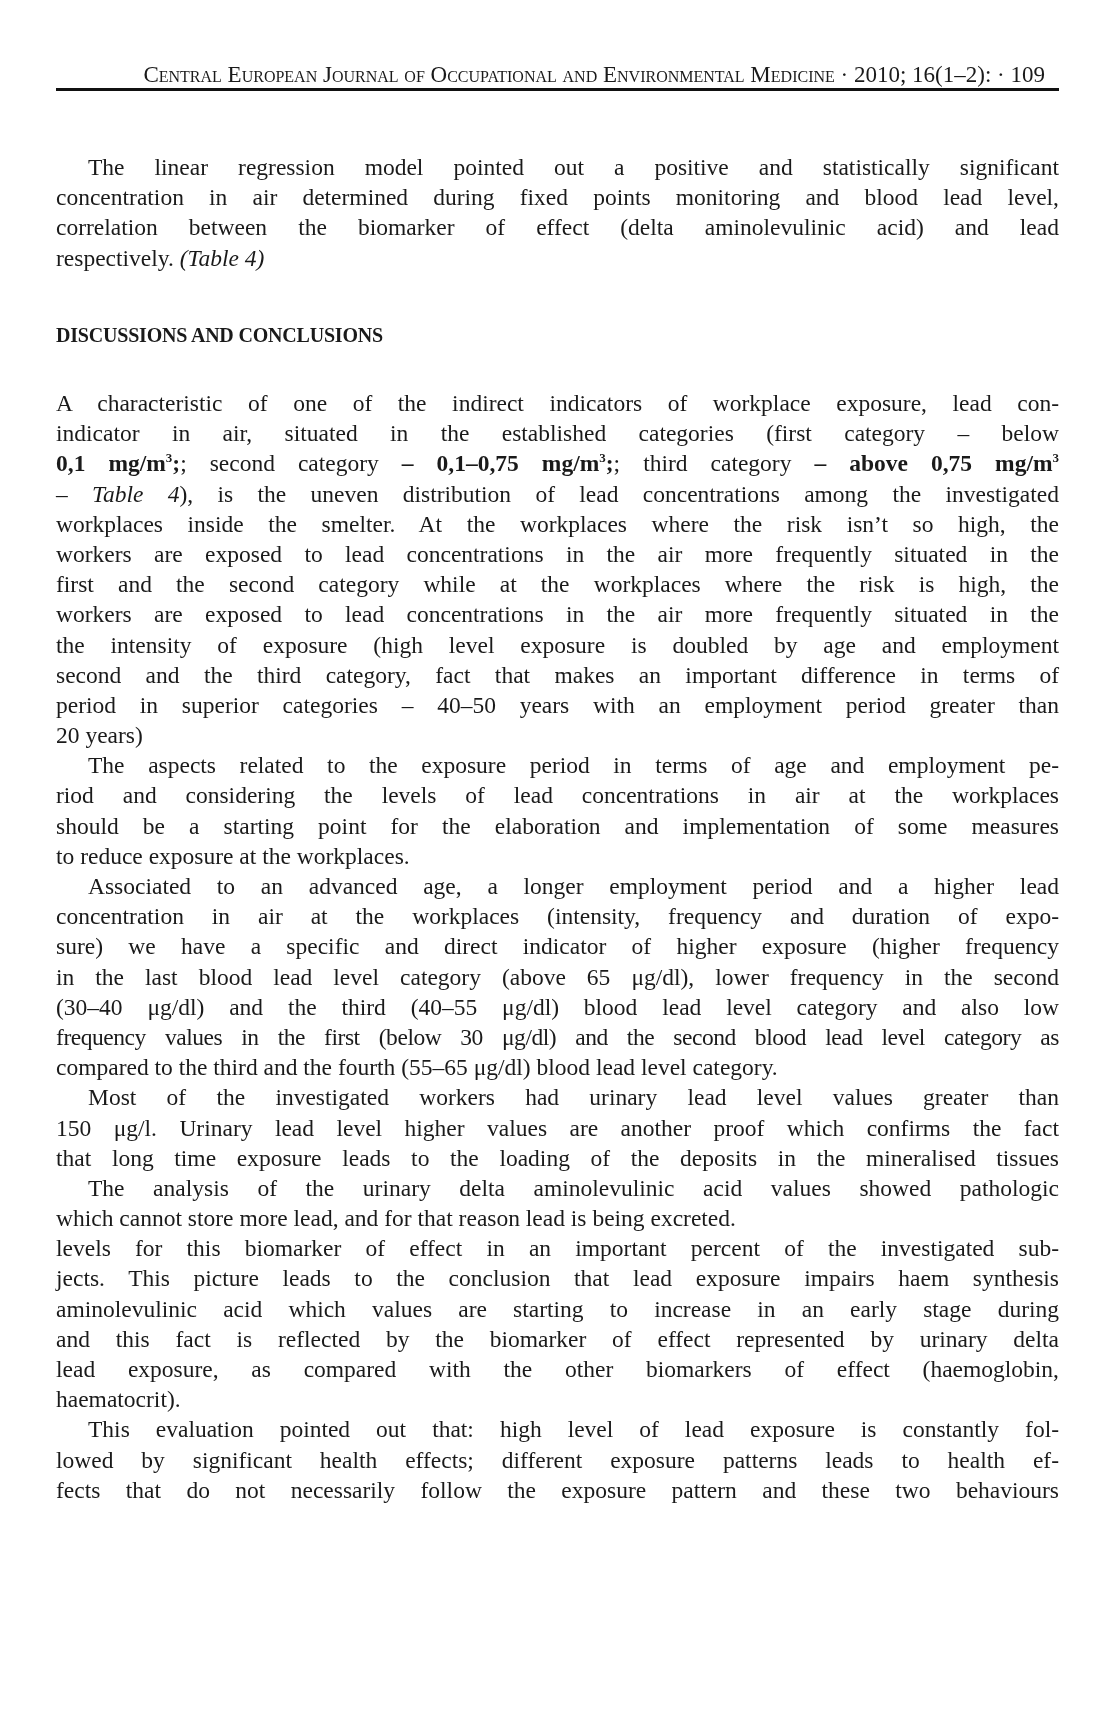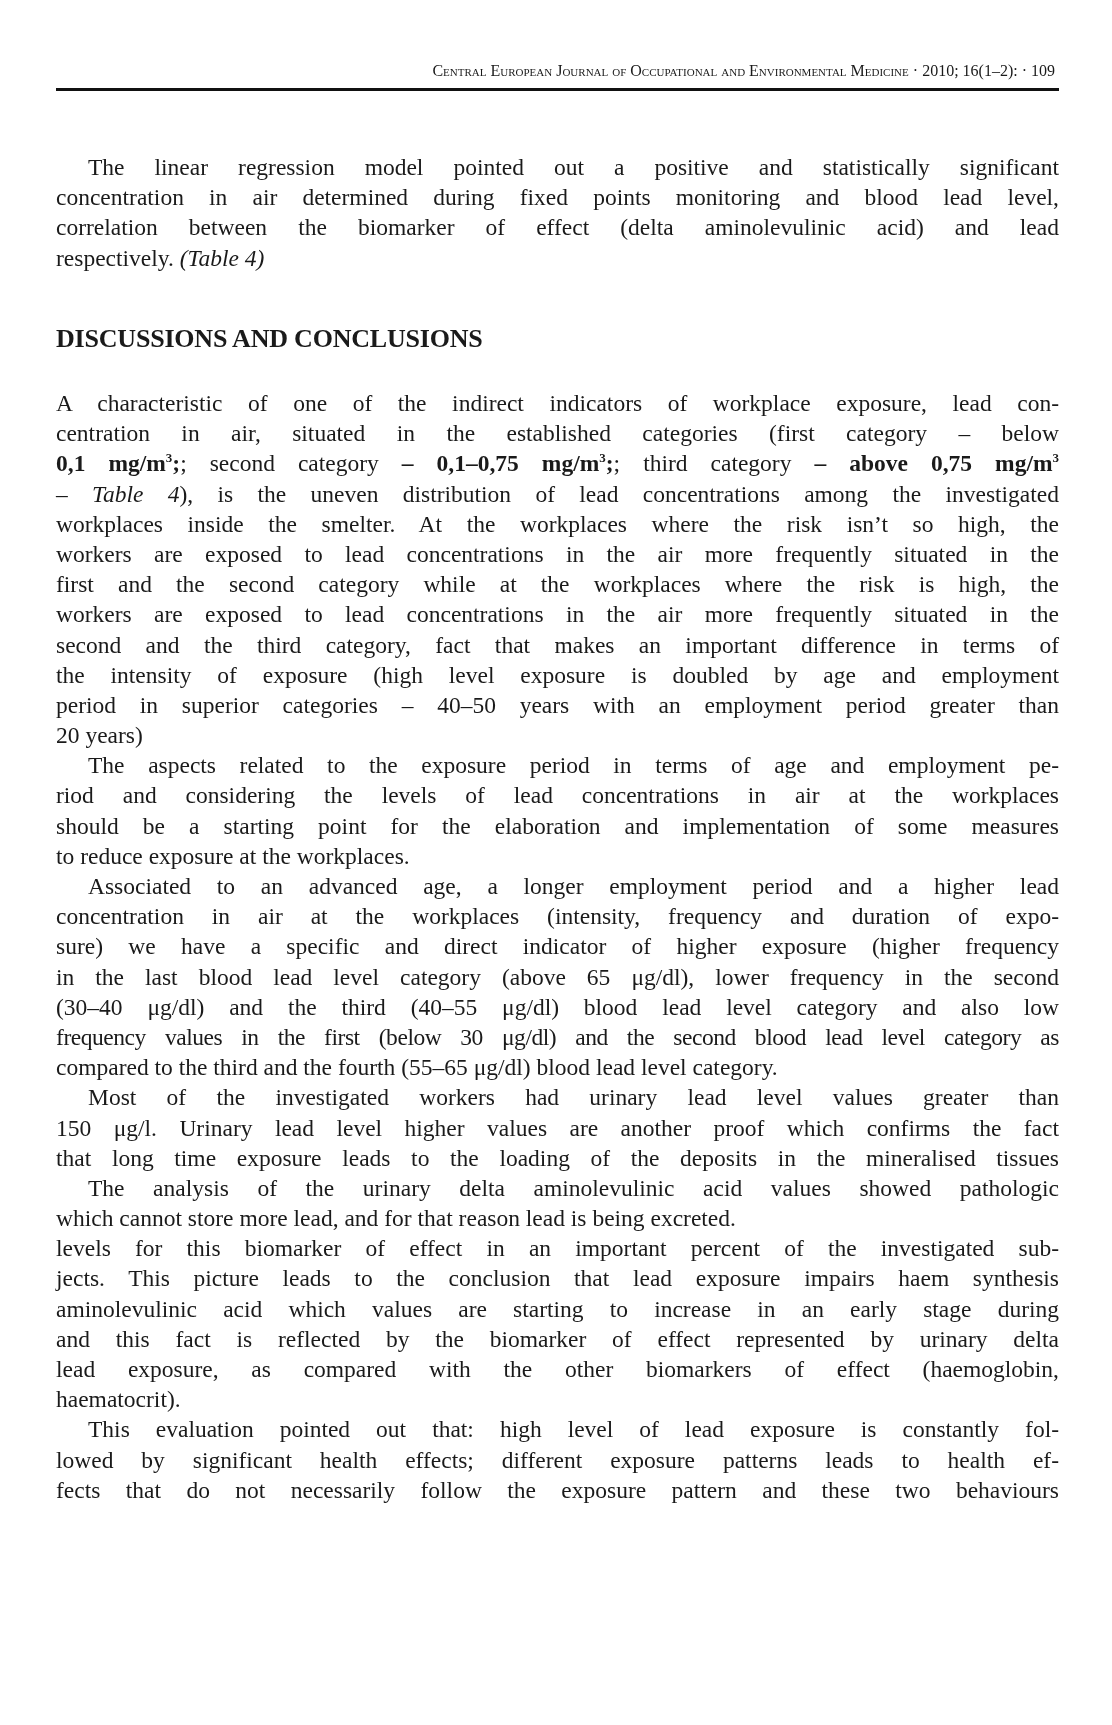--- a/index.html
+++ b/index.html
@@ -1,24 +1,24 @@
 <!DOCTYPE html>
 <html><head>
 <meta charset="utf-8">
 <style>
   html, body { margin: 0; padding: 0; background: #ffffff; }
   body { width: 1112px; height: 1725px; position: relative; overflow: hidden; color: #1a1a1a; }
   .page { position: absolute; left: 56px; top: 0; width: 1003px; font-family: "Liberation Serif", serif; }
-  .running-head { position: absolute; top: 62px; right: 4px; font-size: 16px; letter-spacing: 0; white-space: nowrap; font-variant: small-caps; }
+  .running-head { position: absolute; top: 62px; right: 14px; font-size: 23px; letter-spacing: 0; white-space: nowrap; font-variant: small-caps; }
   .rule { position: absolute; top: 88px; left: 0; width: 1003px; height: 3px; background: #111; }
   .body-text { position: absolute; left: 0; width: 1003px; font-size: 23.5px; line-height: 30.2px; }
   .line { display: block; text-align: justify; text-align-last: justify; white-space: nowrap; height: 30.2px; }
   .line.last { text-align-last: left; }
   .indent { padding-left: 32px; }
-  .heading { position: absolute; left: 0; top: 324px; font-size: 26px; font-weight: bold; letter-spacing: -0.2px; }
+  .heading { position: absolute; left: 0; top: 324px; font-size: 20px; font-weight: bold; letter-spacing: -0.2px; }
   b { font-weight: bold; }
   i { font-style: italic; }
   sup { font-size: 13px; vertical-align: 9px; line-height: 0; }
 </style>
 </head>
 <body>
 
 <div class="page">
 
   <div class="running-head">
@@ -34,29 +34,29 @@
     <span class="line indent">The linear regression model pointed out a positive and statistically significant</span>
     <span class="line">concentration in air determined during fixed points monitoring and blood lead level,</span>
     <span class="line">correlation between the biomarker of effect (delta aminolevulinic acid) and lead</span>
     <span class="line last"><span>respectively.</span> <i>(Table 4)</i></span>
   </div>
 
   <div class="heading">DISCUSSIONS AND CONCLUSIONS</div>
 
   <div class="body-text" style="top:388px;">
     <span class="line">A characteristic of one of the indirect indicators of workplace exposure, lead con-</span>
-    <span class="line">centration in air, situated in the established categories (first category – below</span>
+    <span class="line">indicator in air, situated in the established categories (first category – below</span>
     <span class="line"><b>0,1 mg/m</b><b><sup>3</sup>;</b><span>; second category </span><b>– 0,1–0,75 mg/m</b><b><sup>3</sup>;</b><span>; third category </span><b>– above 0,75 mg/m</b><b><sup>3</sup></b></span>
     <span class="line"><span>– </span><i>Table 4</i><span>), is the uneven distribution of lead concentrations among the investigated</span></span>
     <span class="line">workplaces inside the smelter. At the workplaces where the risk isn’t so high, the</span>
     <span class="line">workers are exposed to lead concentrations in the air more frequently situated in the</span>
     <span class="line">first and the second category while at the workplaces where the risk is high, the</span>
     <span class="line">workers are exposed to lead concentrations in the air more frequently situated in the</span>
+    <span class="line">the intensity of exposure (high level exposure is doubled by age and employment</span>
     <span class="line">second and the third category, fact that makes an important difference in terms of</span>
-    <span class="line">the intensity of exposure (high level exposure is doubled by age and employment</span>
     <span class="line">period in superior categories – 40–50 years with an employment period greater than</span>
     <span class="line last">20 years)</span>
 
     <span class="line indent">The aspects related to the exposure period in terms of age and employment pe-</span>
     <span class="line">riod and considering the levels of lead concentrations in air at the workplaces</span>
     <span class="line">should be a starting point for the elaboration and implementation of some measures</span>
     <span class="line last">to reduce exposure at the workplaces.</span>
 
     <span class="line indent">Associated to an advanced age, a longer employment period and a higher lead</span>
     <span class="line">concentration in air at the workplaces (intensity, frequency and duration of expo-</span>

